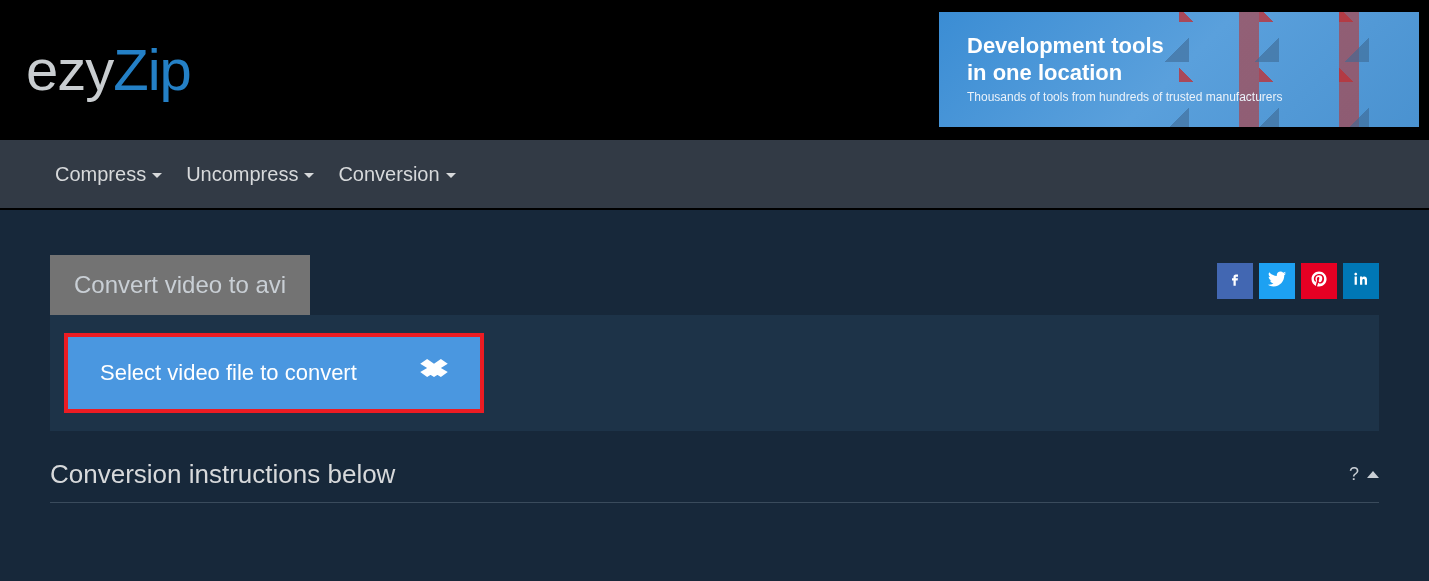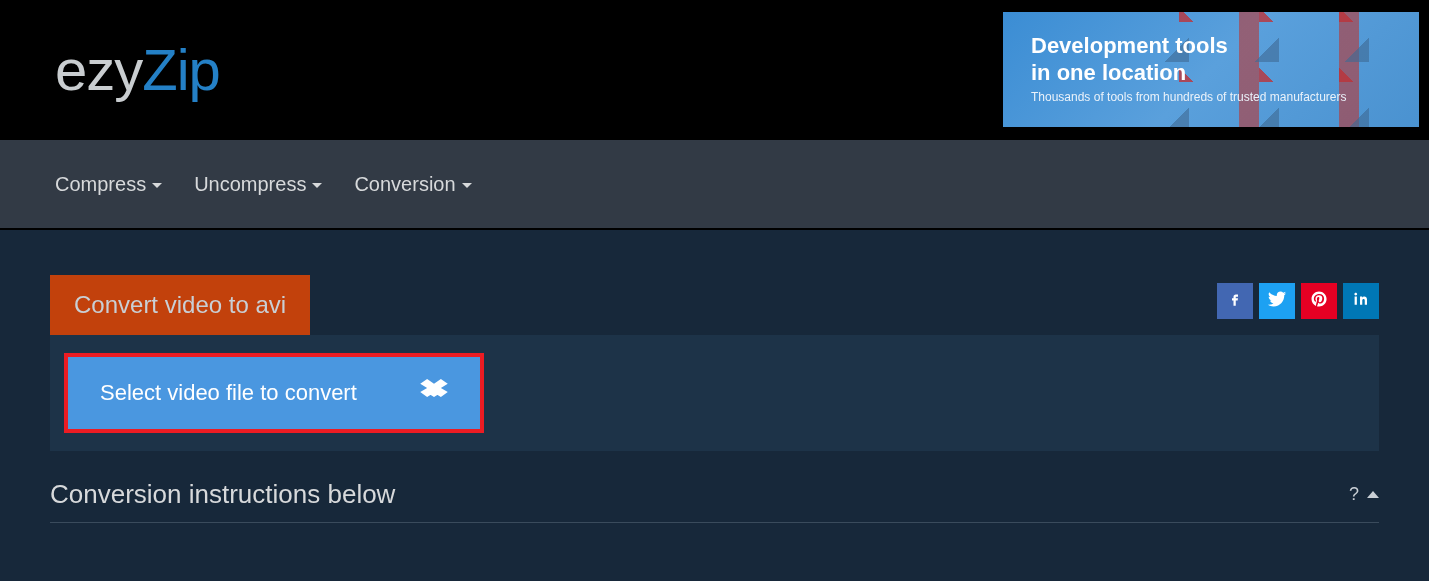--- a/index.html
+++ b/index.html
@@ -14,21 +14,21 @@
       font-family: 'Segoe UI', -apple-system, BlinkMacSystemFont, sans-serif;
       color: #fff;
       overflow: hidden;
     }
     .header {
       background: #000;
       height: 140px;
       position: relative;
       display: flex;
       align-items: center;
-      padding-left: 55px;
+      padding-left: 26px;
     }
     .logo-block {
       display: flex;
       flex-direction: column;
     }
     .logo {
       font-size: 58px;
       font-weight: 300;
       line-height: 1;
       letter-spacing: -1px;
@@ -57,21 +57,21 @@
       bottom: -4px;
       height: 3px;
       background: #2480c6;
       border-radius: 2px;
       transform: rotate(-1deg);
     }
     .ad-banner {
       position: absolute;
       right: 10px;
       top: 12px;
-      width: 416px;
+      width: 480px;
       height: 115px;
       background: linear-gradient(135deg, #3b8dd4 0%, #5aa0dc 50%, #4a92d0 100%);
       padding: 20px 28px;
       display: flex;
       flex-direction: column;
       justify-content: center;
       overflow: hidden;
     }
     .ad-banner::before {
       content: '';
@@ -97,25 +97,25 @@
     }
     .ad-sub {
       font-size: 12px;
       color: #eaf2fa;
       margin-top: 4px;
       line-height: 1.3;
       z-index: 1;
     }
     .navbar {
       background: #323a45;
-      height: 90px;
+      height: 70px;
       display: flex;
       align-items: center;
       padding-left: 55px;
-      gap: 32px;
+      gap: 24px;
       border-bottom: 2px solid #000;
     }
     .nav-item {
       color: #d7d9db;
       font-size: 20px;
       font-weight: 400;
       cursor: pointer;
       display: flex;
       align-items: center;
       gap: 6px;
@@ -134,21 +134,21 @@
       padding: 0 50px 40px 50px;
       position: relative;
     }
     .content-wrap {
       padding-top: 45px;
     }
     .panel-wrapper {
       position: relative;
     }
     .tab-header {
-      background: #c2410c;
+      background: #737373;
       display: inline-block;
       padding: 16px 24px;
       font-size: 24px;
       color: #c9cfd5;
       font-weight: 300;
     }
     .social-row {
       position: absolute;
       right: 0;
       top: 8px;

